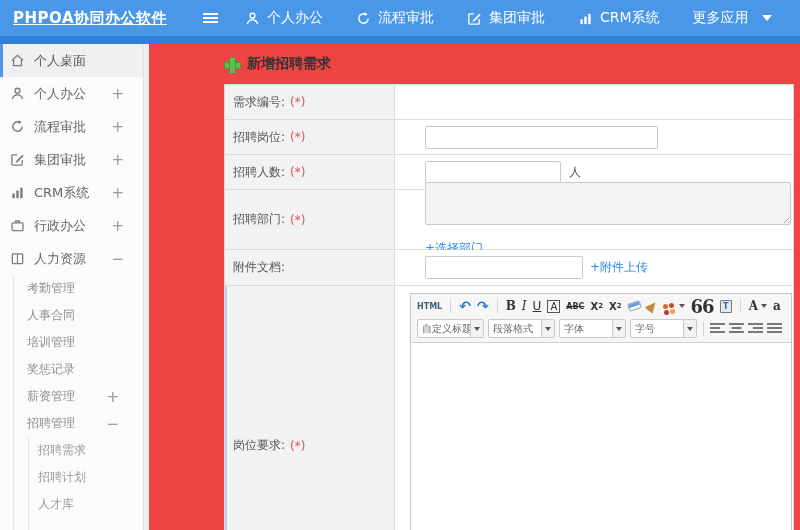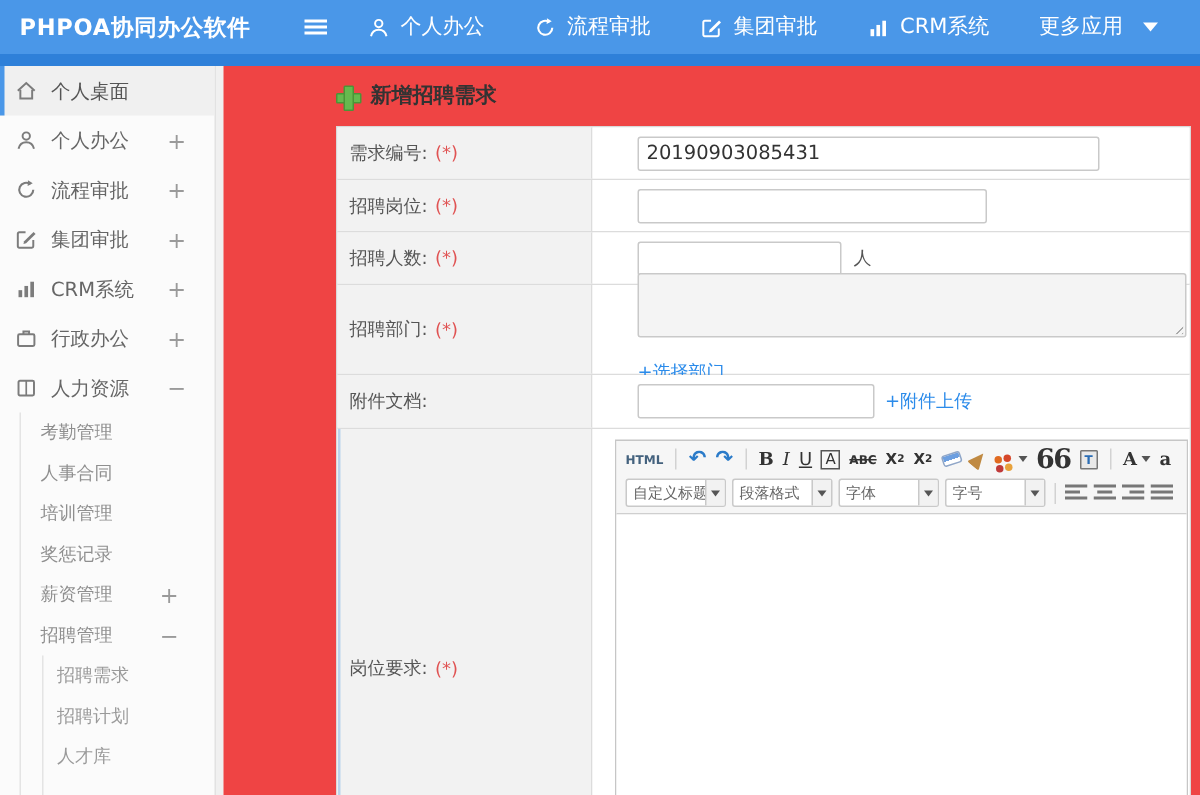--- a/index.html
+++ b/index.html
@@ -2,21 +2,21 @@
 <html><head>
 <meta charset="utf-8">
 <style>
   * { margin:0; padding:0; box-sizing:border-box; }
   html,body { width:800px; height:530px; overflow:hidden; }
   body { font-family:"DejaVu Sans","Liberation Sans",sans-serif; background:#f4f4f4; }
 
   
   .topbar { height:36px; background:#4a97e8; display:flex; align-items:center; position:relative; color:#fff; }
   .topbar-strip { height:8px; background:#2e80d9; }
-  .brand { font-size:15px; font-weight:bold; padding-left:13px; letter-spacing:.5px; }
+  .brand { font-size:15px; font-weight:bold; padding-left:13px; letter-spacing:.5px;text-decoration:underline; }
   .hamburger { position:absolute; left:203px; top:13px; width:15px; height:2px; background:#fff;
                box-shadow:0 4px 0 #fff, 0 8px 0 #fff; }
   .topnav { position:absolute; left:245px; display:flex; align-items:center; gap:33px; }
   .nav-item { display:flex; align-items:center; gap:7px; font-size:14px; cursor:pointer; white-space:nowrap; }
   .nav-item svg { display:block; }
   .more { display:flex; align-items:center; gap:13px; }
   .tri-down { width:0; height:0; border-left:5px solid transparent; border-right:5px solid transparent; border-top:6px solid #fff; }
 
   
   .layout { display:flex; height:486px; }
@@ -265,23 +265,20 @@
       <span class="page-title">新增招聘需求</span>
     </div>
 
     <div class="form-table">
 
       <div class="frow r-sm">
         <div class="cl">
             <span>需求编号:</span>
             <span class="req">(*)</span>
           </div>
-        <div class="cv">
-            <input class="inp w-xl" value="20190903085431" style="">
-          </div>
       </div>
 
       <div class="frow r-sm">
         <div class="cl">
             <span>招聘岗位:</span>
             <span class="req">(*)</span>
           </div>
         <div class="cv">
             <input class="inp w-lg" style="">
           </div>

